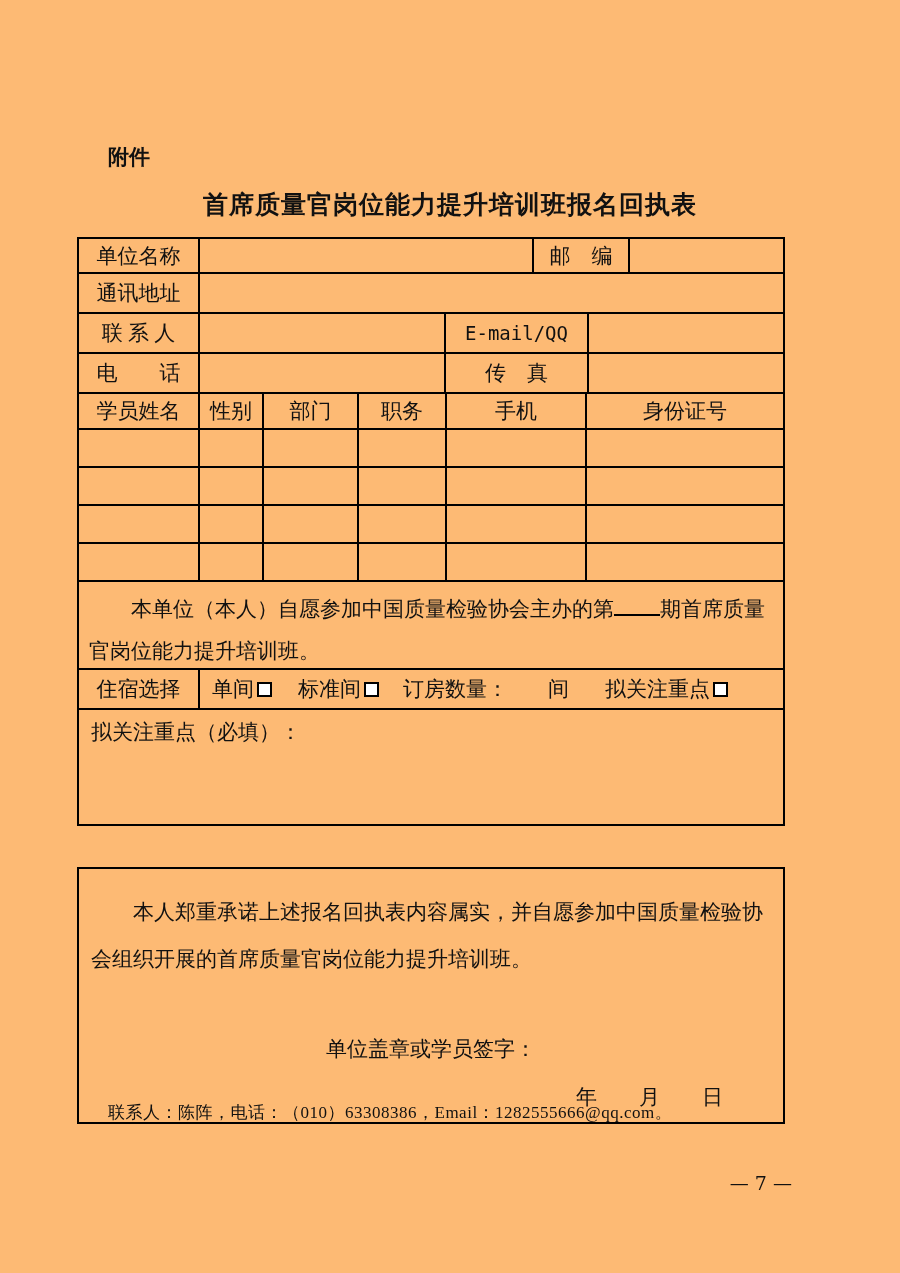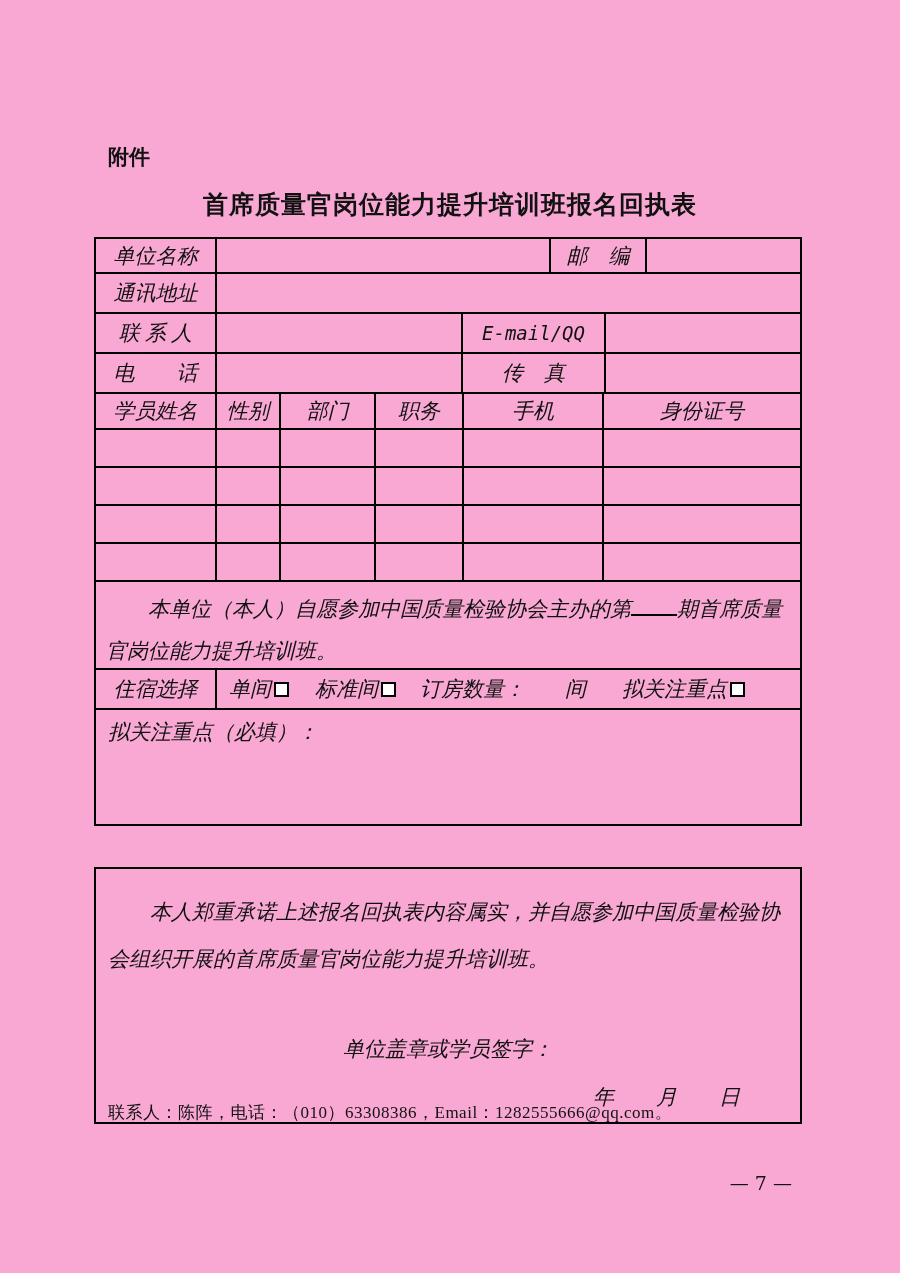--- a/index.html
+++ b/index.html
@@ -1,40 +1,39 @@
 <!DOCTYPE html>
 <html><head>
 <meta charset="utf-8">
 <style>
   * { margin:0; padding:0; box-sizing:border-box; }
   html,body { background:#e8e8e8; }
   .page {
     position:relative;
     width:900px; height:1273px;
     margin:0 auto;
-    background:#f9a8d4;
+    background:#fdba74;
     font-family:"Liberation Serif","DejaVu Serif",serif;
     color:#111111;
     overflow:hidden;
   }
   .attachment {
     position:absolute; left:108px; top:143px;
     font-size:21px; font-weight:600;
     font-family:"Liberation Sans","DejaVu Sans",sans-serif;
   }
   .doc-title {
     position:absolute; left:0; right:0; top:188px;
     text-align:center;
     font-size:25px; font-weight:700; letter-spacing:1px;
     font-family:"Liberation Sans","DejaVu Sans",sans-serif;
   }
   .tbl {
-    position:absolute; left:94px; width:708px;
+    position:absolute; left:77px; width:708px;
     border:2px solid #000;
-    font-style:italic;
   }
   .tbl-main { top:237px; }
   .tr { display:flex; }
   .td {
     border-right:2px solid #000;
     border-bottom:2px solid #000;
     display:flex; align-items:center; justify-content:center;
     font-size:21px;
     overflow:hidden;
   }

